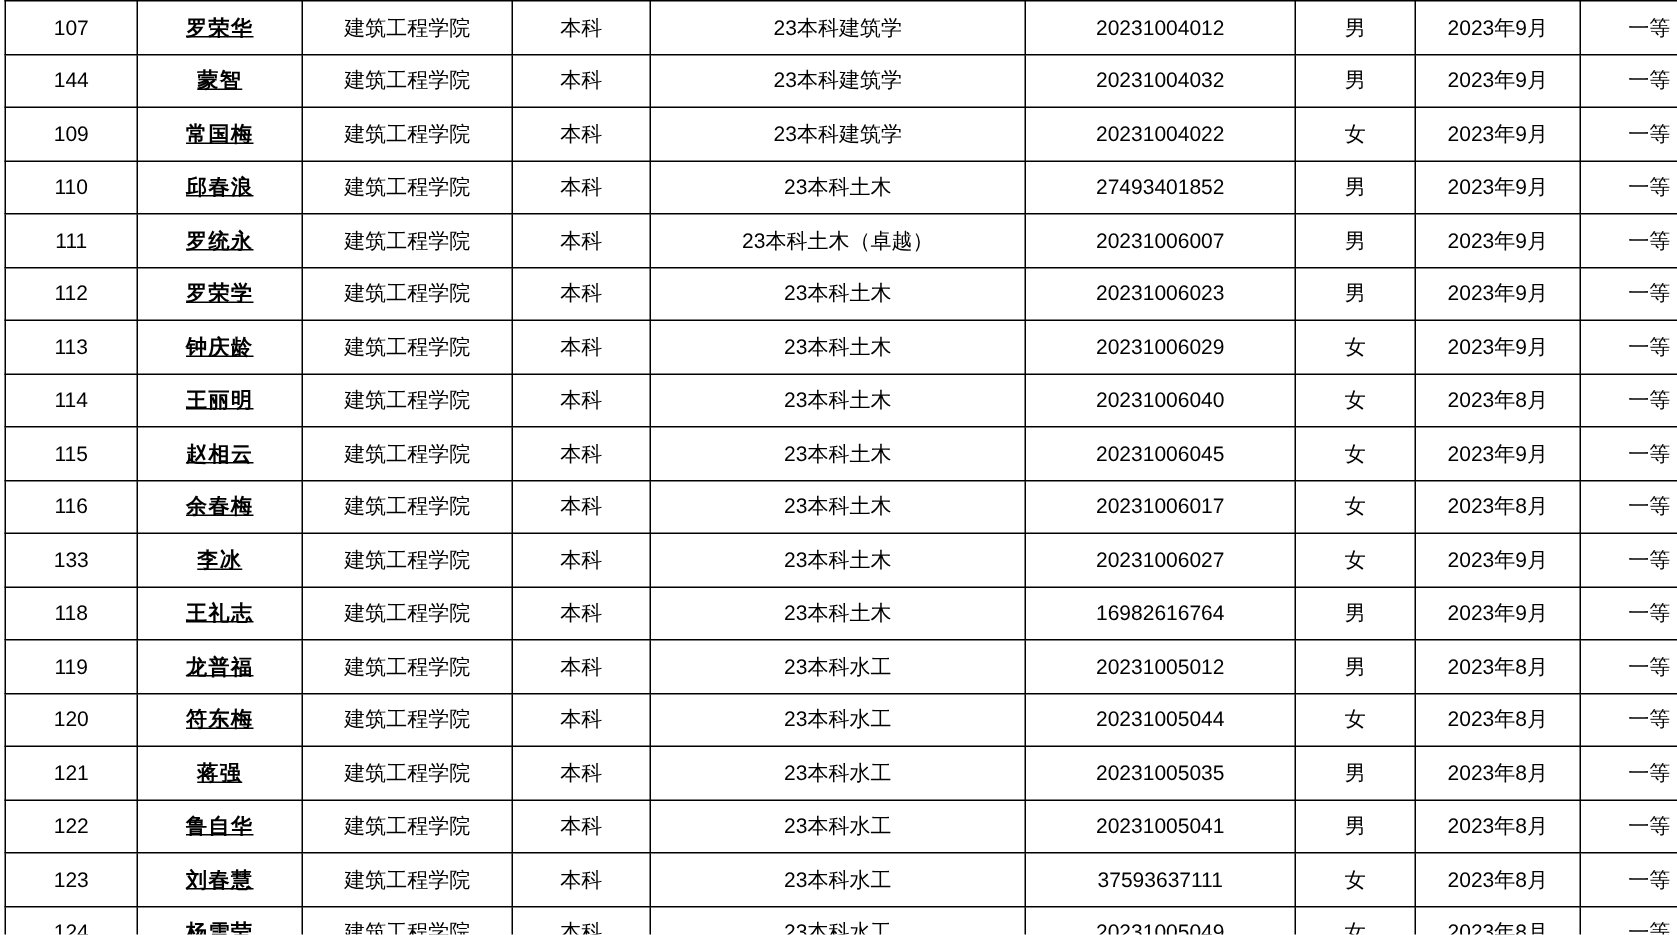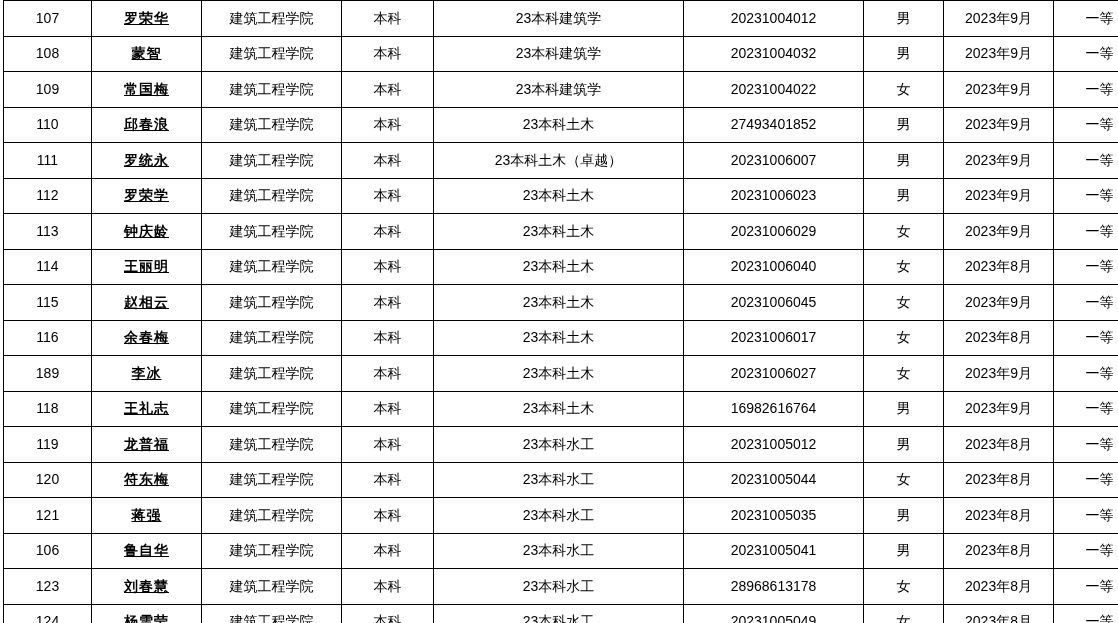--- a/index.html
+++ b/index.html
@@ -85,21 +85,21 @@
           <td class="name">罗荣华</td>
           <td class="college">建筑工程学院</td>
           <td class="level">本科</td>
           <td class="major">23本科建筑学</td>
           <td class="sid">20231004012</td>
           <td class="gender">男</td>
           <td class="date">2023年9月</td>
           <td class="grade">一等</td>
         </tr>
         <tr>
-          <td class="index">108</td>
+          <td class="index">144</td>
           <td class="name">蒙智</td>
           <td class="college">建筑工程学院</td>
           <td class="level">本科</td>
           <td class="major">23本科建筑学</td>
           <td class="sid">20231004032</td>
           <td class="gender">男</td>
           <td class="date">2023年9月</td>
           <td class="grade">一等</td>
         </tr>
         <tr>
@@ -184,21 +184,21 @@
           <td class="name">余春梅</td>
           <td class="college">建筑工程学院</td>
           <td class="level">本科</td>
           <td class="major">23本科土木</td>
           <td class="sid">20231006017</td>
           <td class="gender">女</td>
           <td class="date">2023年8月</td>
           <td class="grade">一等</td>
         </tr>
         <tr>
-          <td class="index">189</td>
+          <td class="index">133</td>
           <td class="name">李冰</td>
           <td class="college">建筑工程学院</td>
           <td class="level">本科</td>
           <td class="major">23本科土木</td>
           <td class="sid">20231006027</td>
           <td class="gender">女</td>
           <td class="date">2023年9月</td>
           <td class="grade">一等</td>
         </tr>
         <tr>
@@ -239,37 +239,37 @@
           <td class="name">蒋强</td>
           <td class="college">建筑工程学院</td>
           <td class="level">本科</td>
           <td class="major">23本科水工</td>
           <td class="sid">20231005035</td>
           <td class="gender">男</td>
           <td class="date">2023年8月</td>
           <td class="grade">一等</td>
         </tr>
         <tr>
-          <td class="index">106</td>
+          <td class="index">122</td>
           <td class="name">鲁自华</td>
           <td class="college">建筑工程学院</td>
           <td class="level">本科</td>
           <td class="major">23本科水工</td>
           <td class="sid">20231005041</td>
           <td class="gender">男</td>
           <td class="date">2023年8月</td>
           <td class="grade">一等</td>
         </tr>
         <tr>
           <td class="index">123</td>
           <td class="name">刘春慧</td>
           <td class="college">建筑工程学院</td>
           <td class="level">本科</td>
           <td class="major">23本科水工</td>
-          <td class="sid">28968613178</td>
+          <td class="sid">37593637111</td>
           <td class="gender">女</td>
           <td class="date">2023年8月</td>
           <td class="grade">一等</td>
         </tr>
         <tr>
           <td class="index">124</td>
           <td class="name">杨雪莹</td>
           <td class="college">建筑工程学院</td>
           <td class="level">本科</td>
           <td class="major">23本科水工</td>

